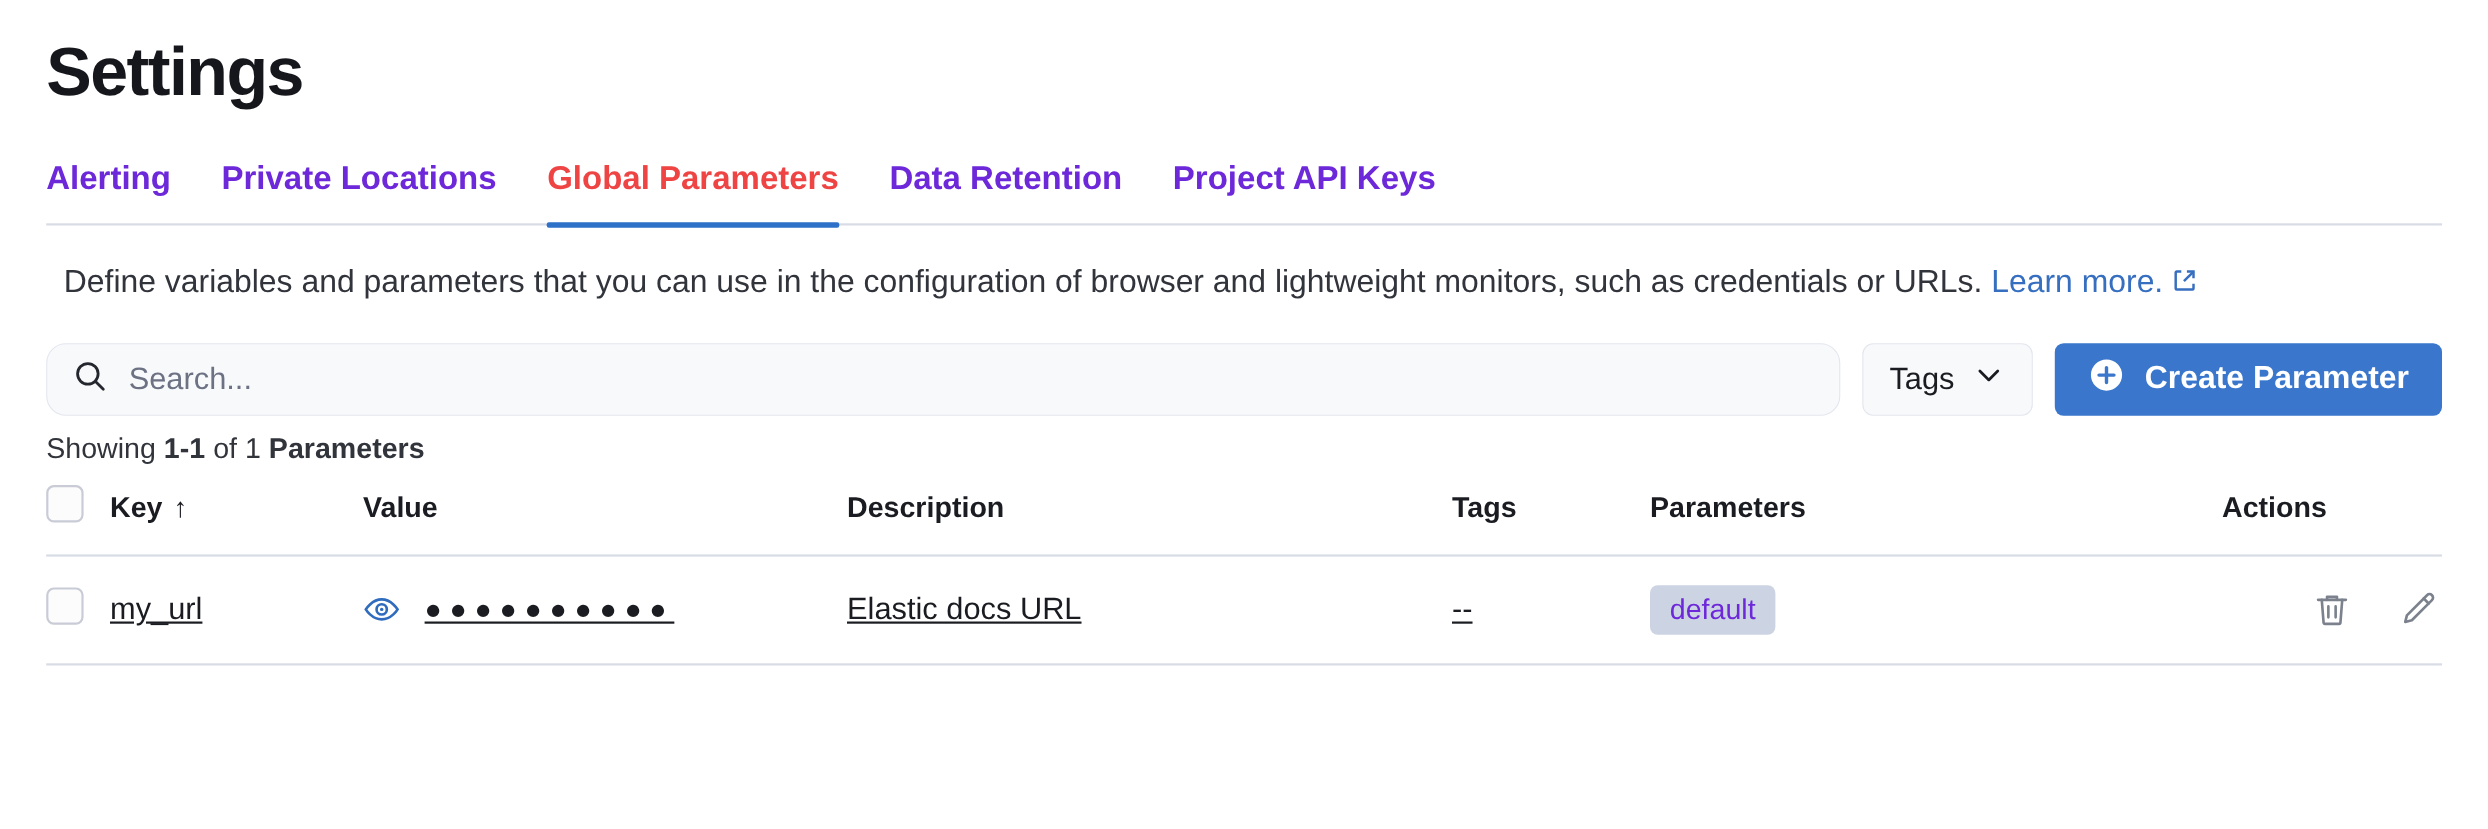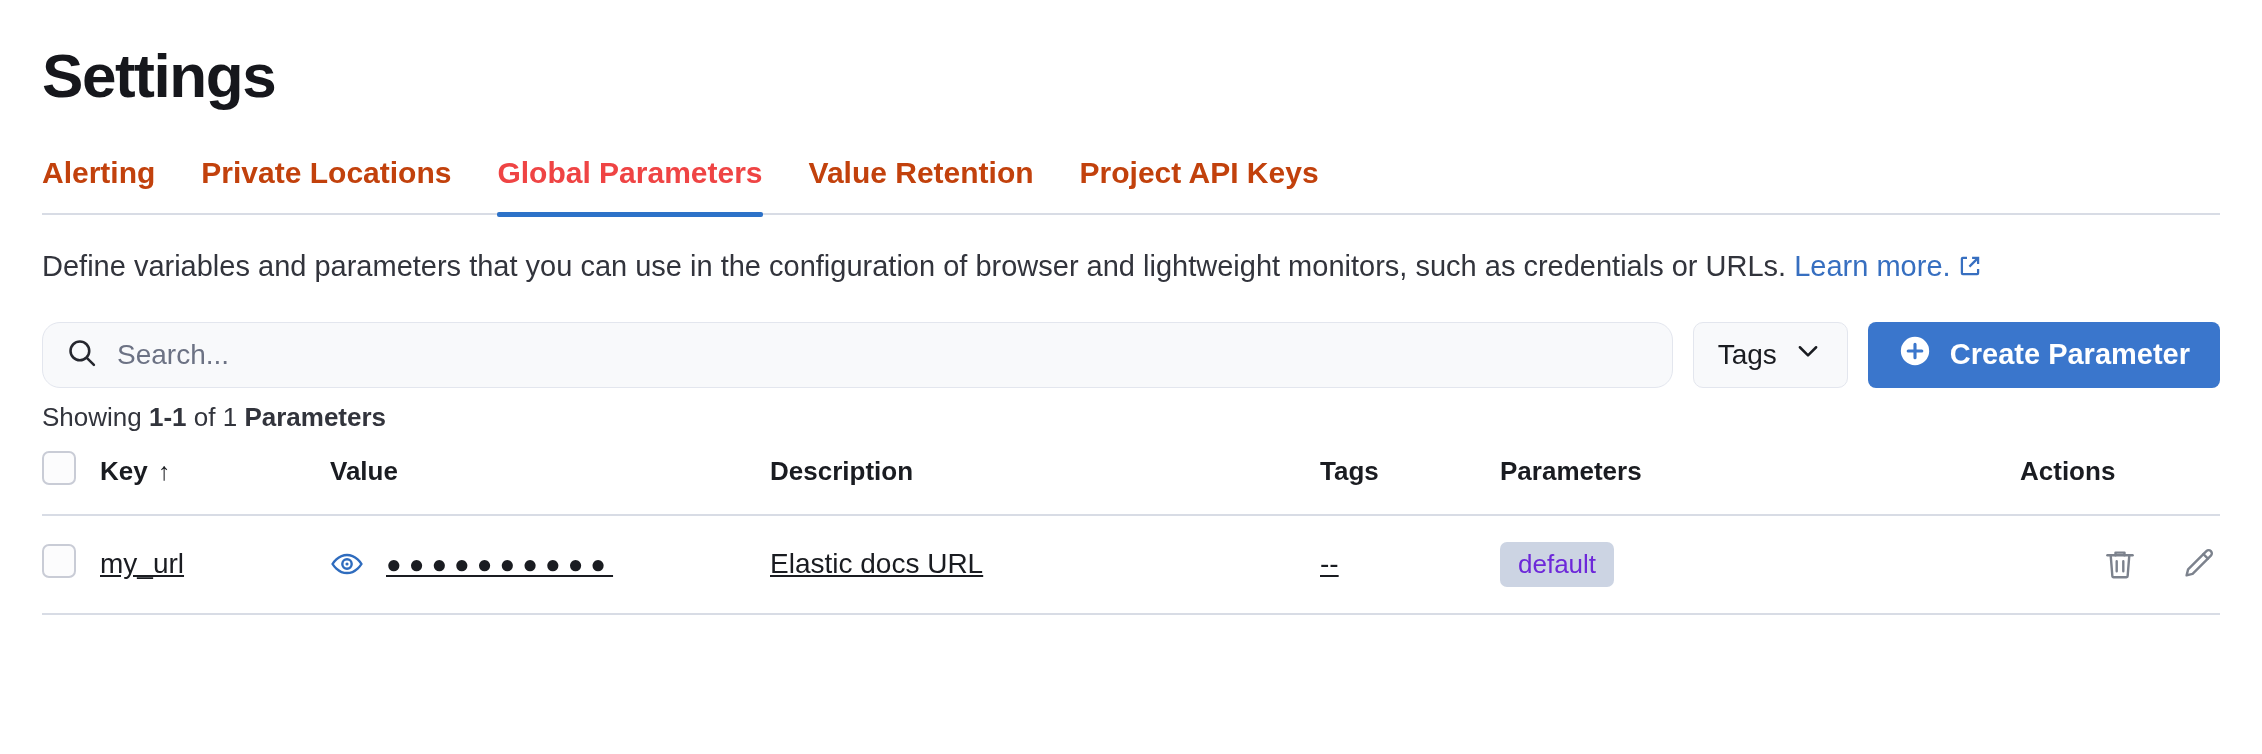--- a/index.html
+++ b/index.html
@@ -8,21 +8,21 @@
     height: 754px;
     background: #ffffff;
     font-family: "Liberation Sans", sans-serif;
     color: #1a1c21;
     overflow: hidden;
   }
   .page {
     width: 2262px;
     height: 754px;
     position: relative;
-    padding: 16px 42px;
+    padding: 6px 42px;
   }
 
   
   .page-title {
     font-size: 62px;
     font-weight: 700;
     letter-spacing: -1.4px;
     color: #16171c;
     padding-top: 24px;
     line-height: 1.15;
@@ -37,21 +37,21 @@
   }
   .tabs {
     display: flex;
     align-items: flex-start;
     gap: 0;
     height: 62px;
   }
   .tab {
     font-size: 30px;
     font-weight: 700;
-    color: #c2410c;
+    color: #6d28d9;
     padding: 0 24px 0 0;
     margin-right: 22px;
     line-height: 40px;
     position: relative;
     cursor: pointer;
     white-space: nowrap;
     height: 62px;
   }
   .tab:first-child { padding-left: 0; }
   .tab.active { color: #ef4444; }
@@ -65,20 +65,21 @@
     border-radius: 2px;
   }
 
   
   .description {
     margin-top: 30px;
     font-size: 29px;
     line-height: 1.47;
     color: #32343c;
     max-width: 2180px;
+    margin-left: 16px;
   }
   .description .link {
     color: #376fc0;
     cursor: pointer;
   }
   .ext-icon {
     display: inline-block;
     vertical-align: -2px;
     margin-left: 7px;
   }
@@ -247,21 +248,21 @@
       <div class="tab">
         <span>Alerting</span>
       </div>
       <div class="tab">
         <span>Private Locations</span>
       </div>
       <div class="tab active">
         <span>Global Parameters</span>
       </div>
       <div class="tab">
-        <span>Value Retention</span>
+        <span>Data Retention</span>
       </div>
       <div class="tab">
         <span>Project API Keys</span>
       </div>
     </div>
   </div>
 
   <div class="description">
     <span>Define variables and parameters that you can use in the configuration of browser and lightweight monitors, such as credentials or URLs. </span><a class="link"><span>Learn more.</span><span class="ext-icon"><svg width="24" height="24" viewBox="0 0 16 16" fill="none" stroke="#376fc0" stroke-width="1.5">
             <path d="M6 2.6H3.2a.6.6 0 0 0-.6.6v9.6a.6.6 0 0 0 .6.6h9.6a.6.6 0 0 0 .6-.6V10"></path>

